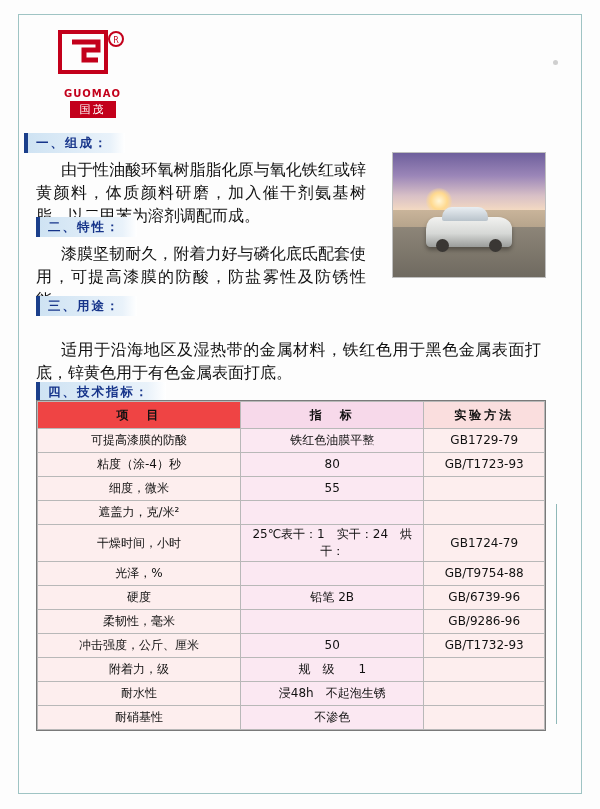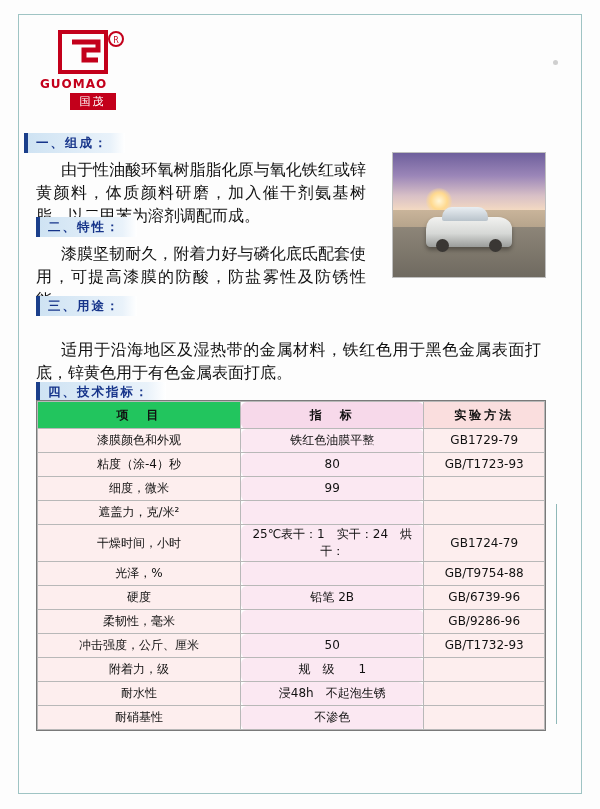--- a/index.html
+++ b/index.html
@@ -40,26 +40,27 @@
     width: 105px;
     height: 72px;
   }
   .logo-mark {
     position: relative;
     width: 70px;
     height: 46px;
     margin: 0 auto;
   }
   .logo-text {
+    text-align: center;
     font-family: "DejaVu Sans", "Liberation Sans", sans-serif;
-    font-size: 12px;
+    font-size: 10px;
     letter-spacing: 1px;
     color: #c3001b;
     font-weight: bold;
-    margin-top: 1px;
+    margin-top: 12px;
   }
   .logo-cn {
     text-align: center;
     font-size: 11px;
     color: #ffffff;
     background: #c3001b;
     width: 46px;
     margin: 2px auto 0 auto;
     letter-spacing: 2px;
     padding: 1px 0;
@@ -187,23 +188,23 @@
     text-align: center;
     padding: 1px 2px;
     line-height: 17px;
   }
   table.spec tr.head td {
     font-weight: bold;
     letter-spacing: 3px;
     height: 24px;
   }
   td.c0 { width: 205px; background: #fdeeee; }
-  td.c1 { width: 185px; background: #fbe8f2; border-radius: 6px; }
+  td.c1 { width: 185px; background: #fbe8f2; }
   td.c2 { width: 118px; background: #fdeeee; }
-  tr.head td.c0 { background: #22c55e; }
+  tr.head td.c0 { background: #ef4444; }
   tr.head td.c1 { background: #f7d9ea; }
   tr.head td.c2 { background: #fadede; }
 
   
   .deco-vline {
     position: absolute;
     left: 556px;
     top: 504px;
     width: 1px;
     height: 220px;
@@ -270,32 +271,32 @@
 
   <div class="table-wrap">
     <table class="spec">
       <tbody id="spec-body">
           <tr class="head">
             <td class="c0">项　目</td>
             <td class="c1">指　标</td>
             <td class="c2">实验方法</td>
           </tr>
           <tr>
-            <td class="c0">漆膜颜色和外观</td>
+            <td class="c0">可提高漆膜的防酸</td>
             <td class="c1">铁红色油膜平整</td>
             <td class="c2">GB1729-79</td>
           </tr>
           <tr>
             <td class="c0">粘度（涂-4）秒</td>
             <td class="c1">80</td>
             <td class="c2">GB/T1723-93</td>
           </tr>
           <tr>
             <td class="c0">细度，微米</td>
-            <td class="c1">99</td>
+            <td class="c1">55</td>
             <td class="c2"></td>
           </tr>
           <tr>
             <td class="c0">遮盖力，克/米²</td>
             <td class="c1"></td>
             <td class="c2"></td>
           </tr>
           <tr>
             <td class="c0">干燥时间，小时</td>
             <td class="c1">25℃表干：1　实干：24　烘干：</td>

